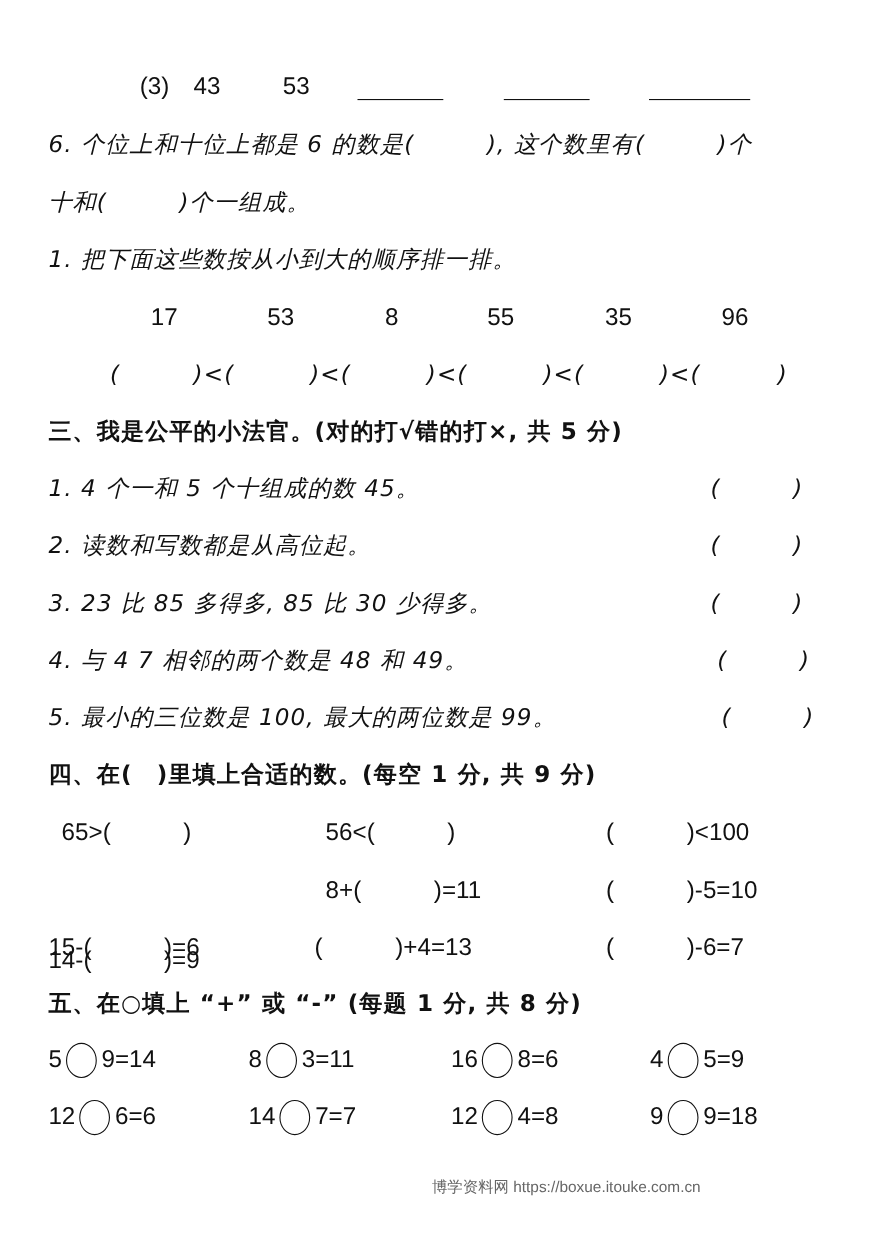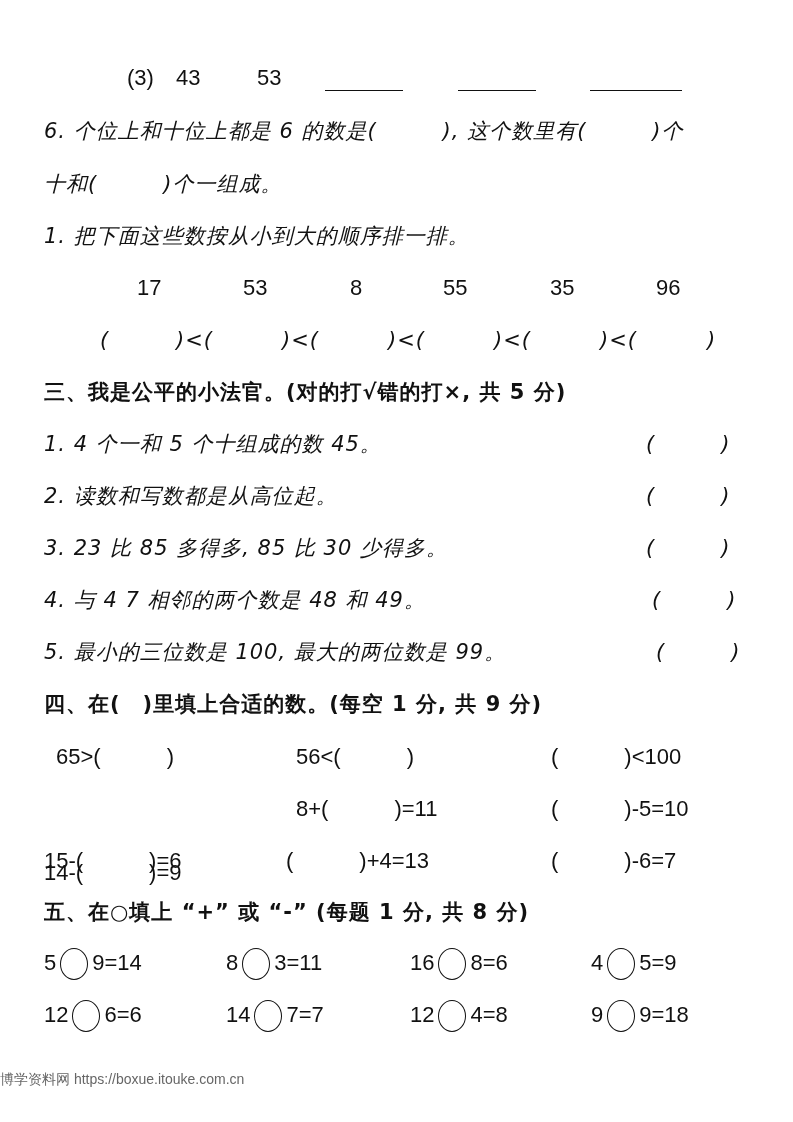--- a/index.html
+++ b/index.html
@@ -86,13 +86,13 @@
 <div class="ab num" style="left:226px;top:1000px;">
   <span>14</span><span class="circle"></span><span>7=7</span>
 </div>
 <div class="ab num" style="left:410px;top:1000px;">
   <span>12</span><span class="circle"></span><span>4=8</span>
 </div>
 <div class="ab num" style="left:591px;top:1000px;">
   <span>9</span><span class="circle"></span><span>9=18</span>
 </div>
 
-<div class="ab footer" style="left:0;width:637px;text-align:left;top:1071px;">博学资料网 https://boxue.itouke.com.cn</div>
+<div class="ab footer" style="left:0;width:637px;text-align:right;top:1071px;">博学资料网 https://boxue.itouke.com.cn</div>
 
 </body></html>

